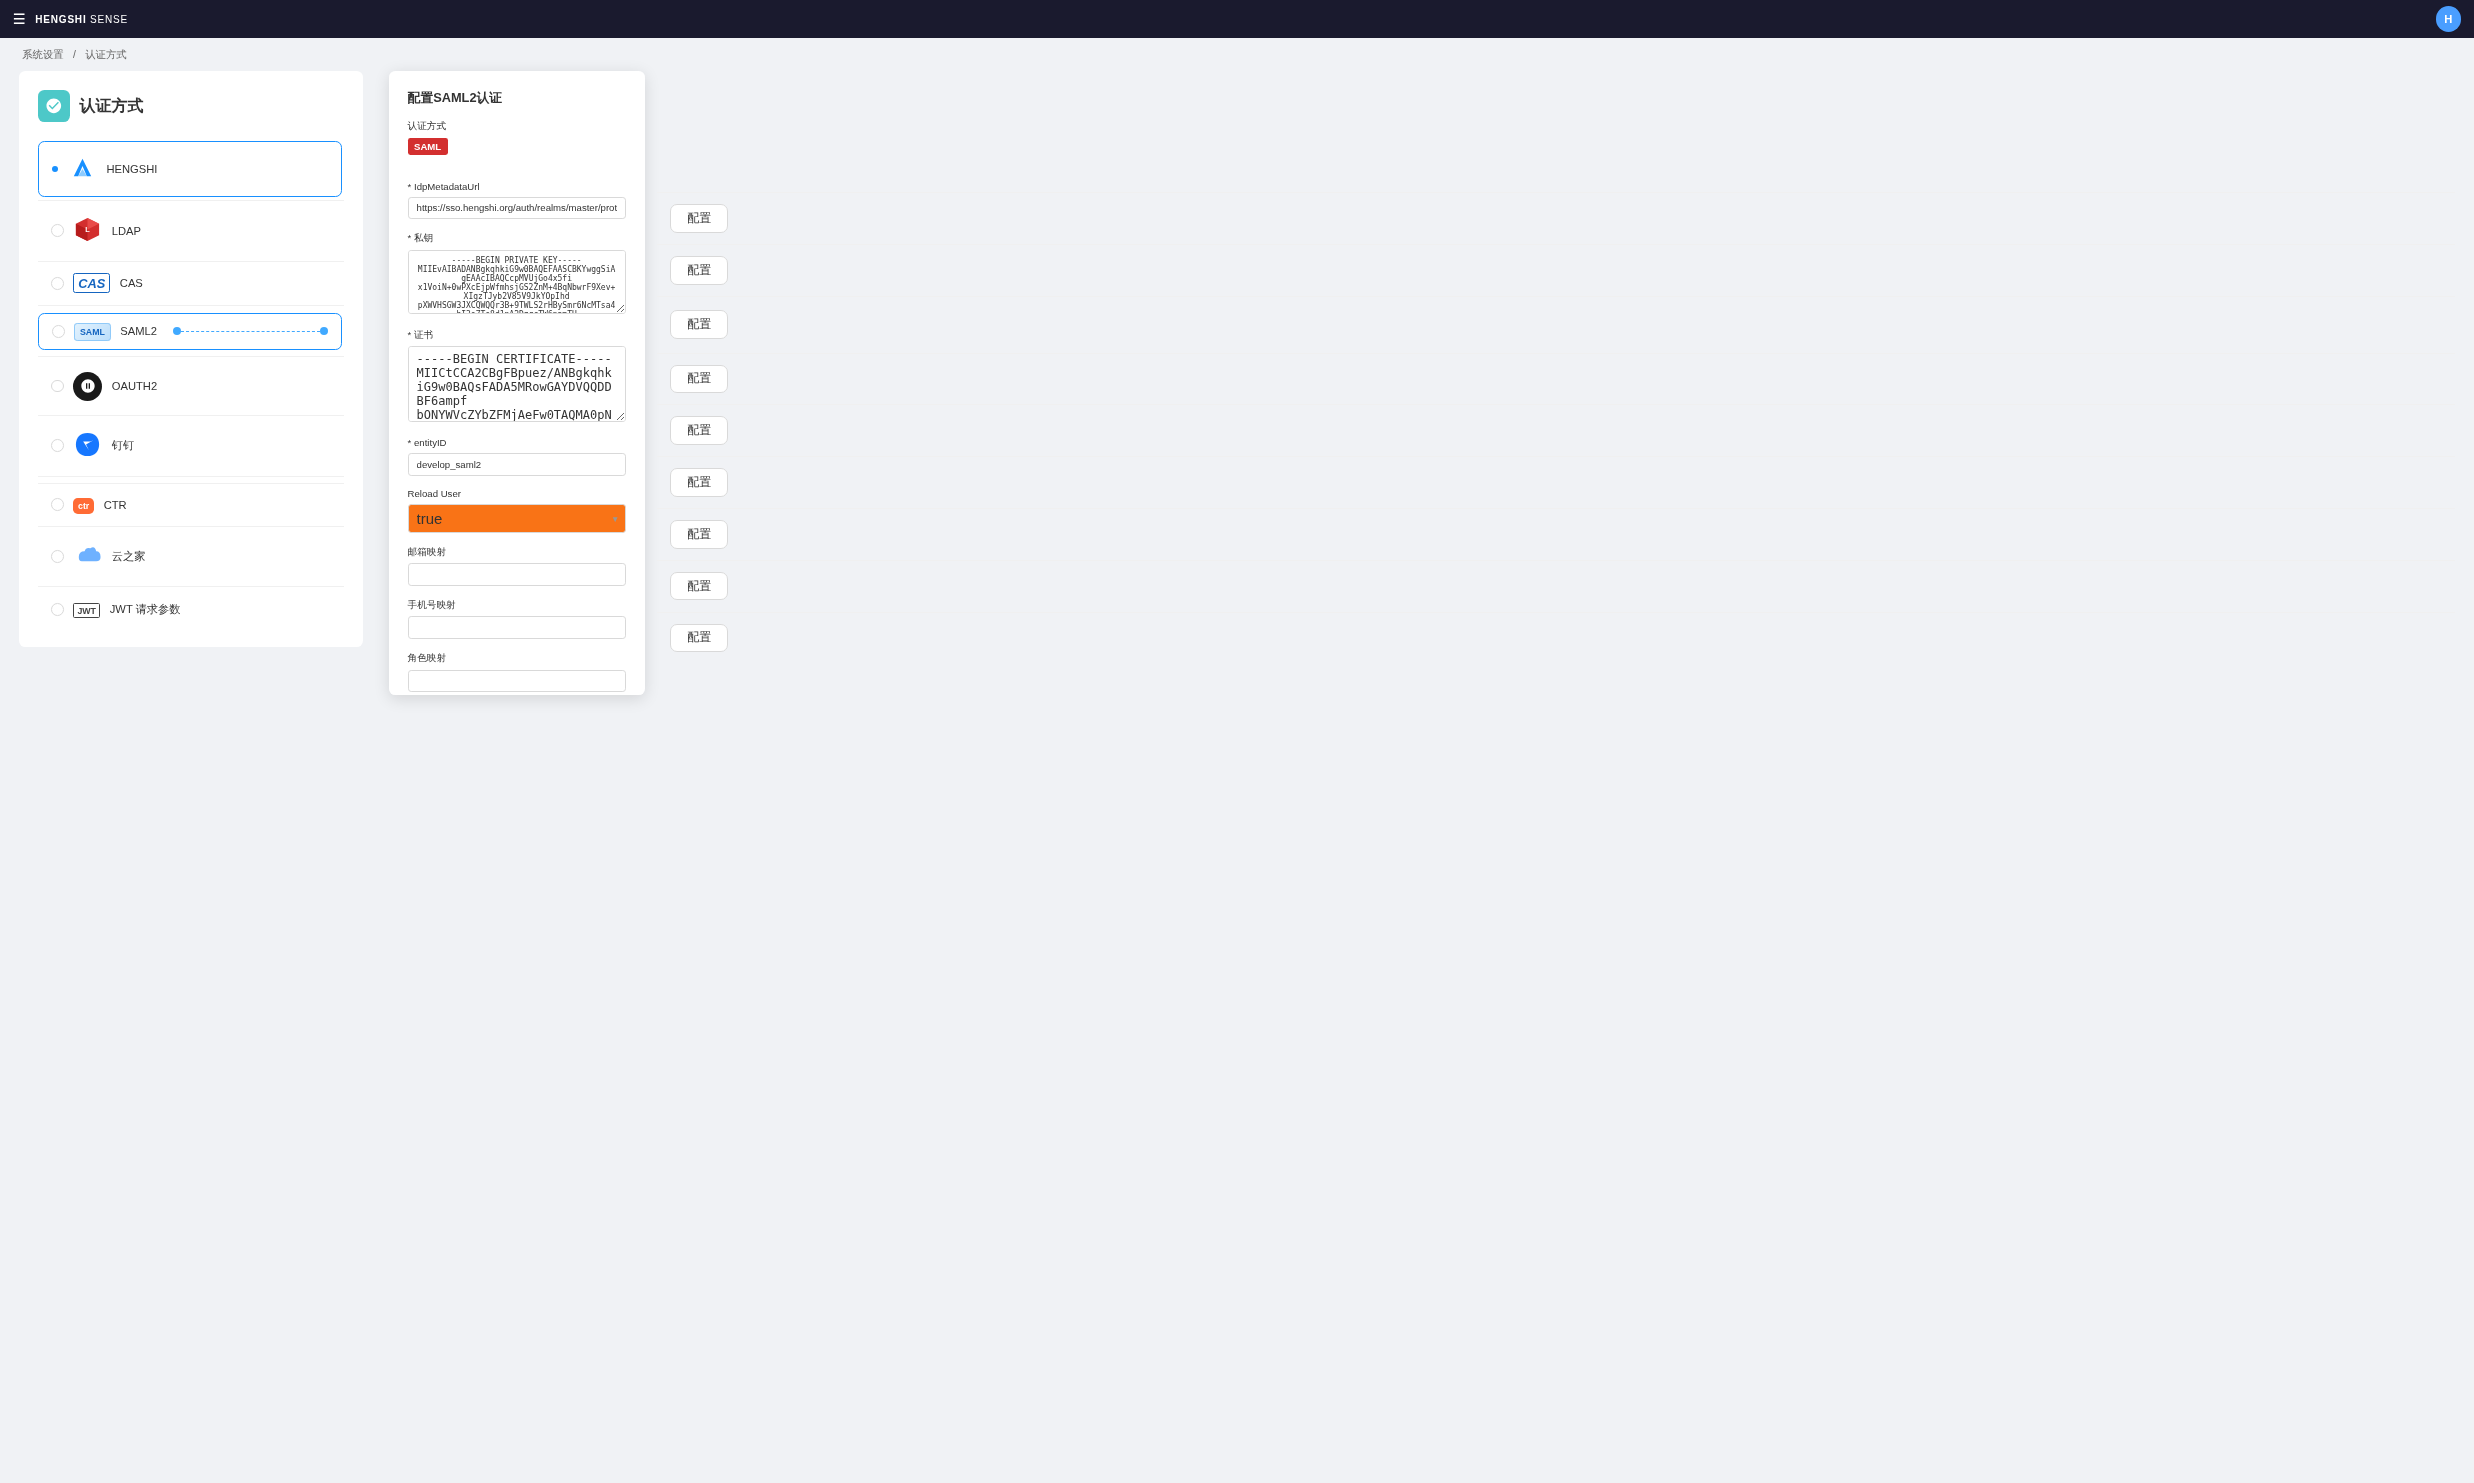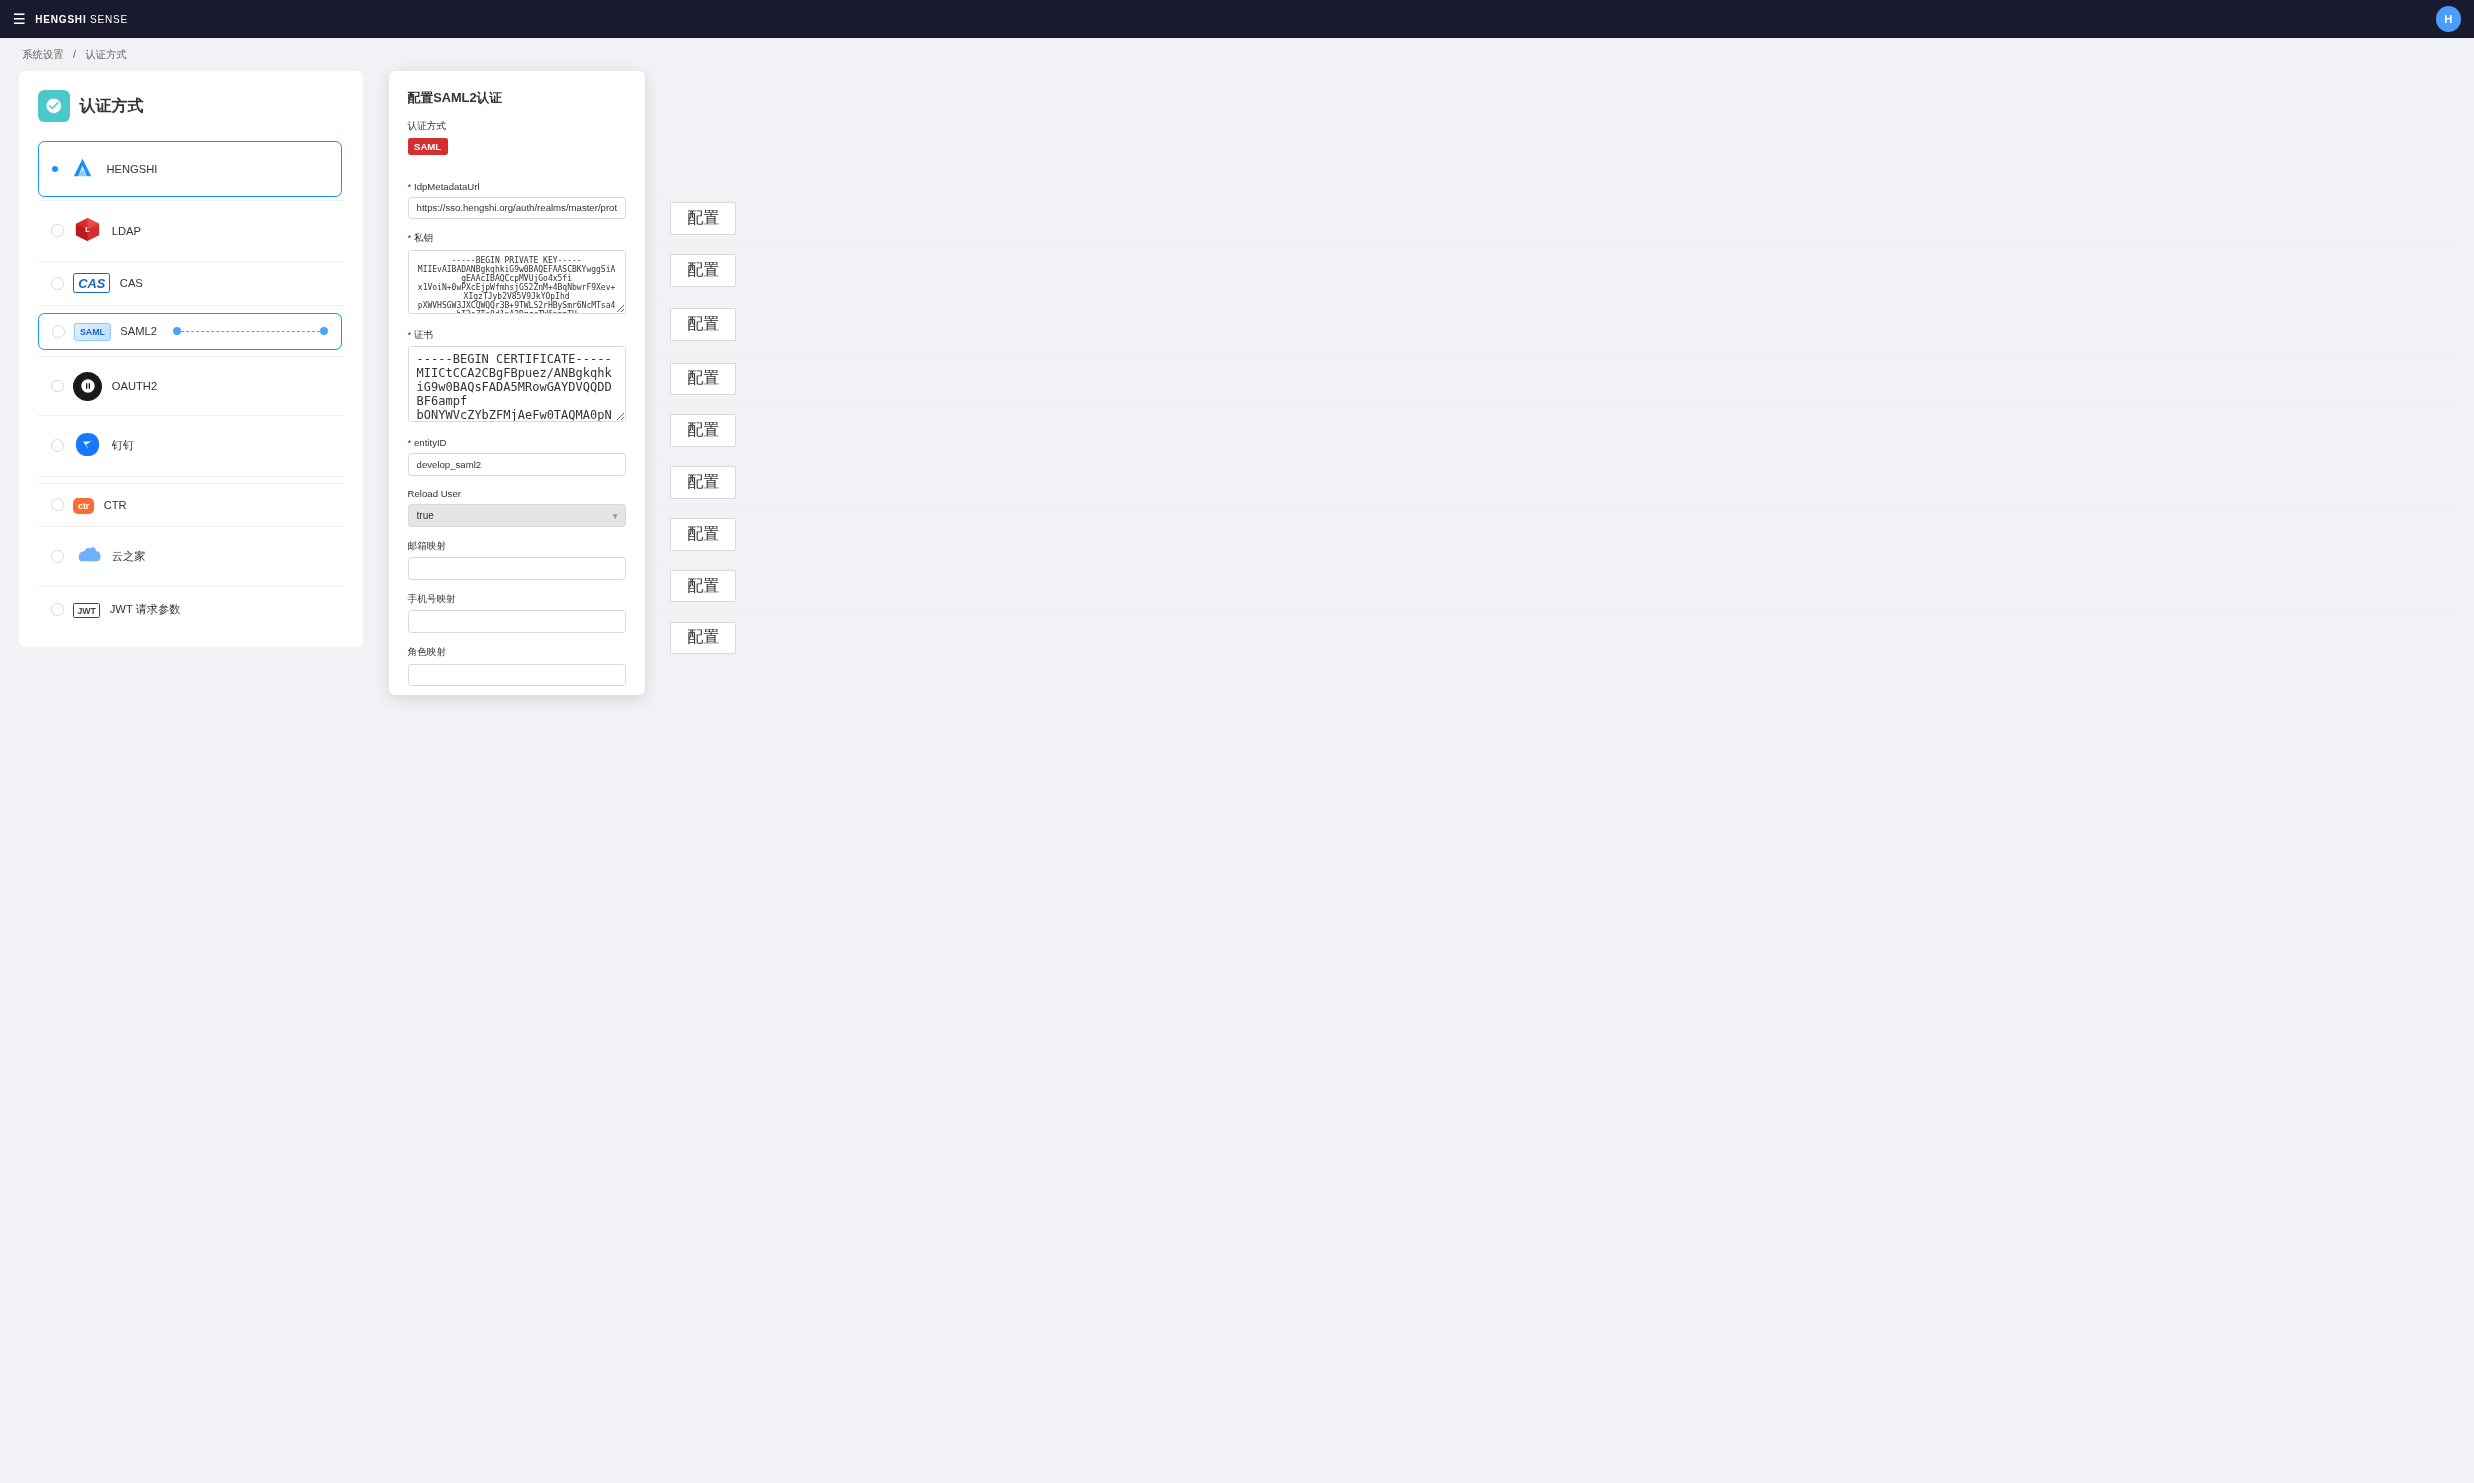--- a/index.html
+++ b/index.html
@@ -62,21 +62,21 @@
       width: 100%; padding: 4.8px 8px; border: 0.8px solid #d9d9d9;
       border-radius: 3.2px; font-size: 9.6px; color: #333; outline: none;
     }
     .form-textarea {
       width: 100%; padding: 4.8px 8px; border: 0.8px solid #d9d9d9;
       border-radius: 3.2px; font-size: 9.6px; color: #333; outline: none;
       resize: vertical; min-height: 56px;
     }
     .form-select {
       width: 100%; padding: 4.8px 8px; border: 0.8px solid #d9d9d9;
-      border-radius: 3.2px; font-size: 10px; color: #333; background: #e5e5e5;
+      border-radius: 3.2px; font-size: 15px; color: #333; background: #f97316;
       appearance: none; outline: none; cursor: pointer;
     }
     .select-wrapper { position: relative; }
     .select-wrapper::after {
       content: '▾'; position: absolute; right: 8px; top: 50%; transform: translateY(-50%);
       color: #999; pointer-events: none; font-size: 9.6px;
     }
     .auth-items-wrapper {
       display: flex;
       flex-direction: column;
@@ -86,22 +86,22 @@
     .content-area { display: flex; padding: 0 19px 19px 19px; gap: 12.8px; align-items: flex-start; }
 
     .left-card { background: white; border-radius: 6.4px; padding: 19px; width: 344px; flex-shrink: 0; }
     .auth-card-item {
       display: flex; align-items: center; gap: 9.6px;
       padding: 11.2px 12.8px; border-radius: 6.4px; cursor: pointer;
       width: 304px; flex-shrink: 0; position: relative;
     }
     .auth-card-item.selected-border { border: 1.6px solid #1890ff; }
     .right-config-btn {
-      padding: 4.8px 16px; border: 0.8px solid #d9d9d9; border-radius: 1px;
-      background: white; cursor: pointer; font-size: 16px; color: #333;
+      padding: 4.8px 16px; border: 0.8px solid #d9d9d9; border-radius: 7px;
+      background: white; cursor: pointer; font-size: 12px; color: #333;
     }
 
     
     .auth-divider { border: none; border-top: 0.8px solid #f0f0f0; margin: 3.2px 0; }
   </style>
 </head>
 <body>
 
 <div class="full-layout">
 

